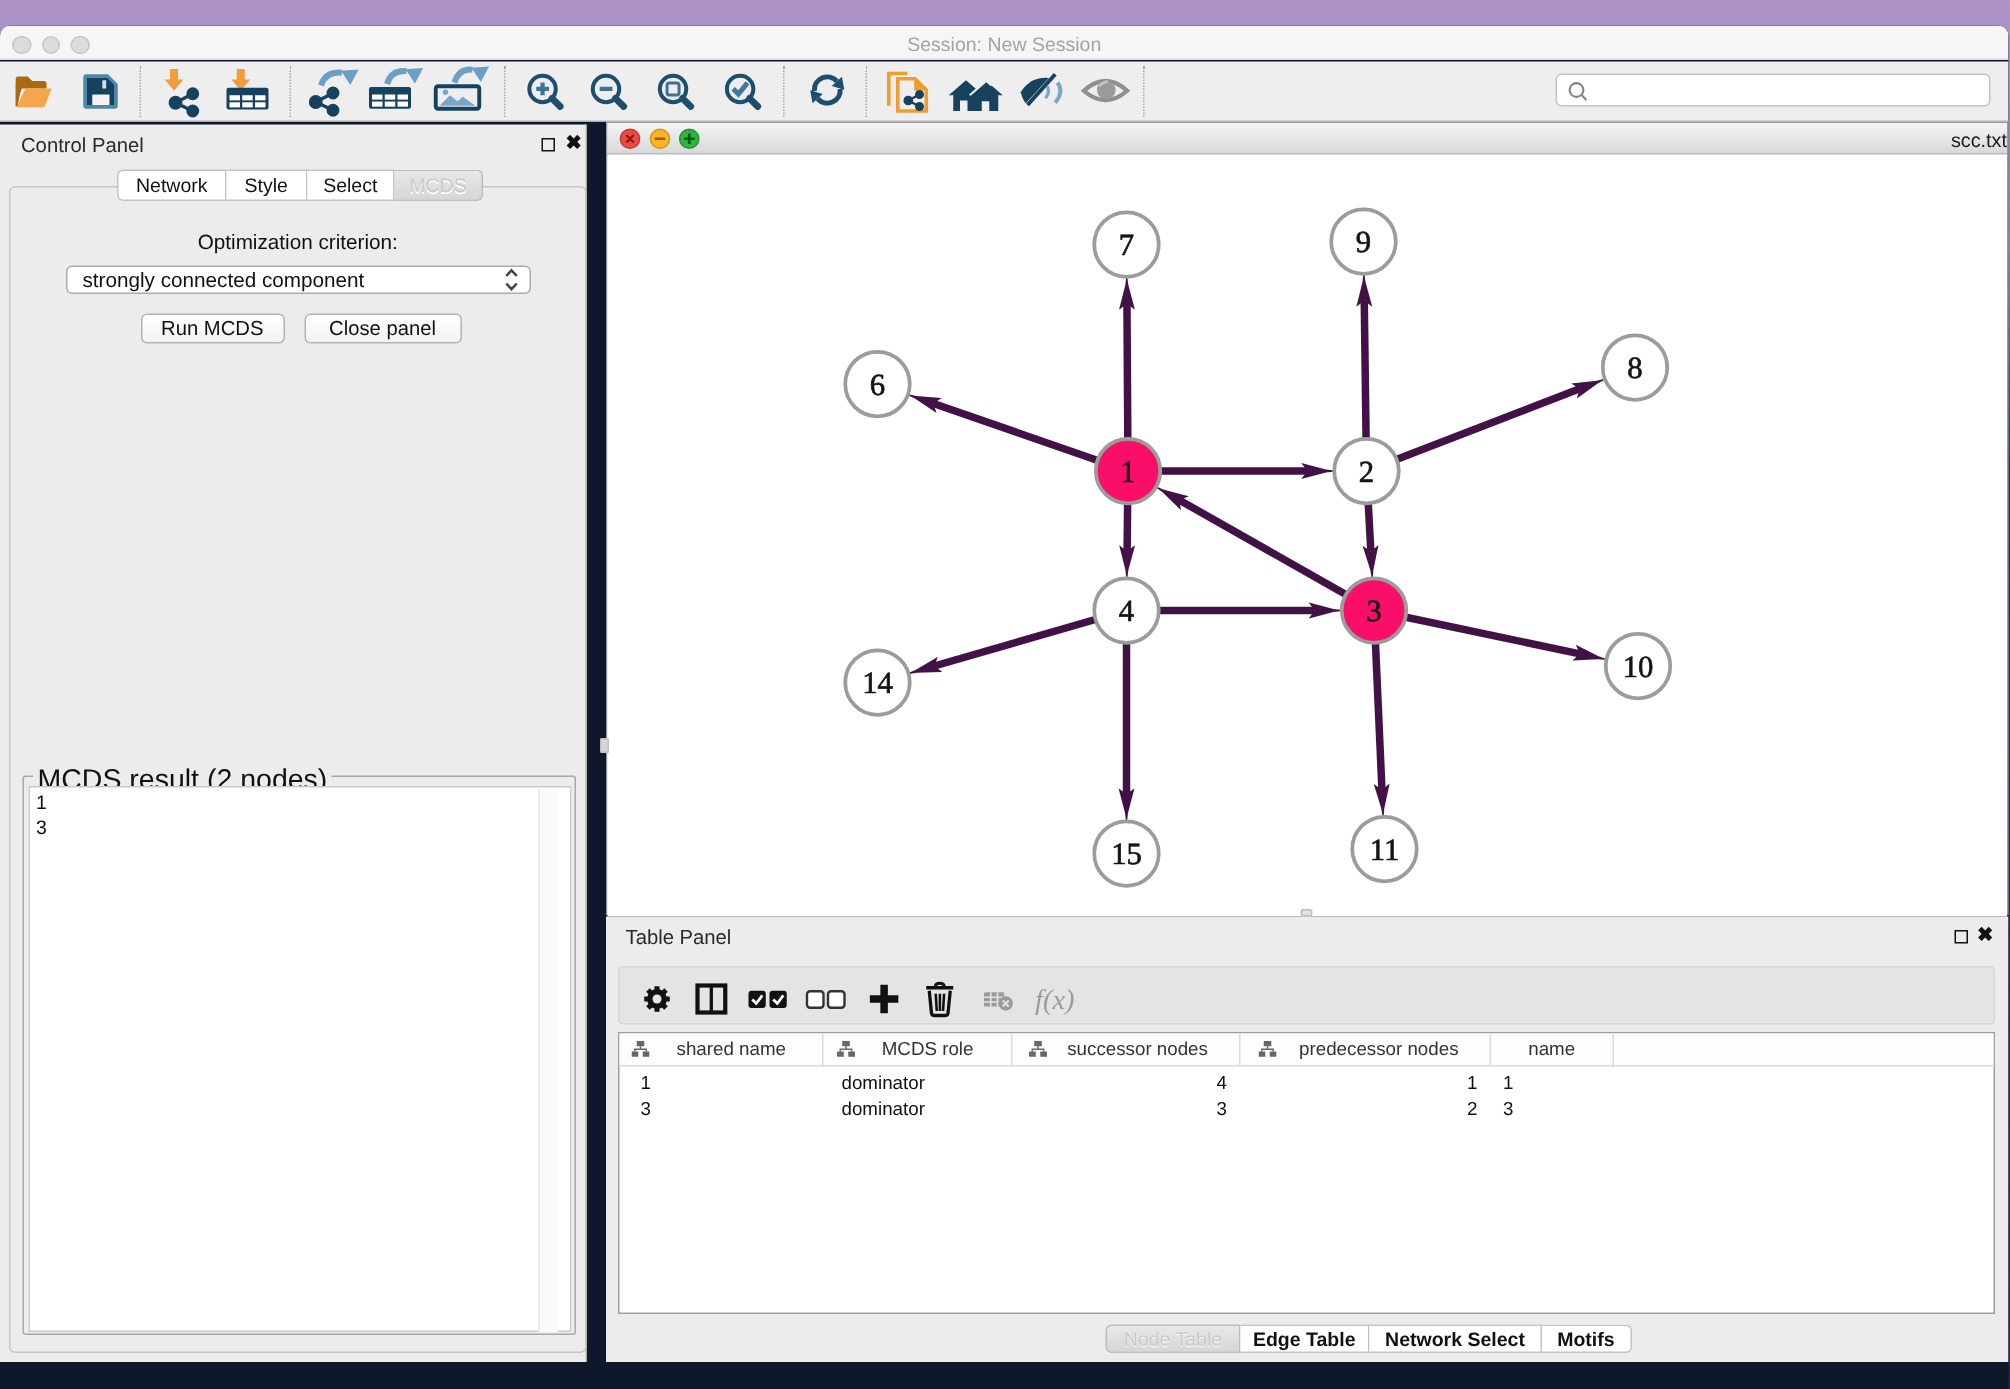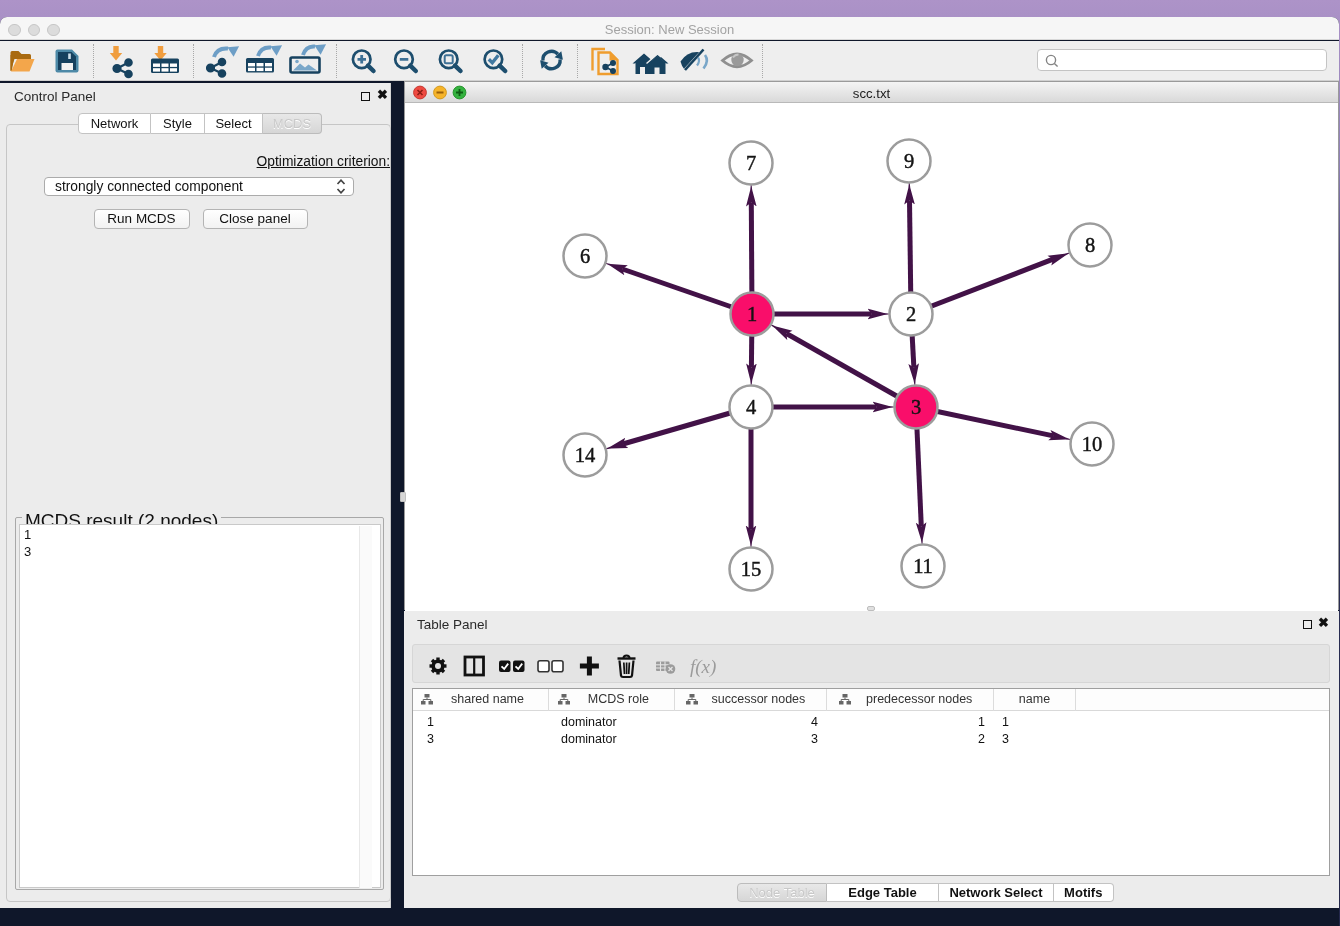--- a/index.html
+++ b/index.html
@@ -28,41 +28,41 @@
 .winbtn-x { position:absolute; top:4px; font-size:13px; font-weight:bold; color:#111; }
 .tabrow { position:absolute; display:flex; z-index:5; }
 .tab { height:21px; line-height:20px; font-size:13px; color:#111; text-align:center;
   background:#fff; border:1px solid #c3c3c3; border-left:none; padding:0; }
 .tab.first { border-left:1px solid #c3c3c3; border-radius:4px 0 0 4px; }
 .tab.last { border-radius:0 4px 4px 0; }
 .tab.sel { background:linear-gradient(180deg,#e8e8e8,#d6d6d6); color:#c9c9c9;
   text-shadow:0 1px 0 #fff; border-color:#bcbcbc; }
 #cp-body { position:absolute; left:6px; top:41px; width:385px; height:778px;
   border:1px solid #c6c6c6; border-radius:4px; background:#ececec; }
-#opt-label { position:absolute; top:28.5px; width:100%; text-align:right; font-size:13.8px; color:#111;text-decoration:underline; }
+#opt-label { position:absolute; top:28.5px; width:100%; text-align:center; font-size:13.8px; color:#111; }
 #dropdown { position:absolute; left:37px; top:51.5px; width:310px; height:19px; background:#fff;
   border:1px solid #ababab; border-radius:4px; font-size:13.8px; color:#111; line-height:17px;
   padding-left:10px; }
 .btn { position:absolute; height:20px; background:linear-gradient(180deg,#ffffff,#f2f2f2);
   border:1px solid #b4b4b4; border-radius:4px; font-size:13.5px; color:#111; text-align:center;
   line-height:18px; }
 #mcds-group { position:absolute; left:8px; top:392px; width:369px; height:373px;
   border:1px solid #a8a8a8; border-radius:2px; }
 #mcds-legend { position:absolute; left:6px; top:-8px; background:#ececec; padding:0 3px;
   font-size:19px; color:#111; }
 #mcds-text { position:absolute; left:3px; top:6px; width:362px; height:364px; background:#fff;
   border:1px solid #c9c9c9; font-size:13px; color:#111; line-height:16.5px; padding:2px 0 0 4px; }
 #mcds-scroll { position:absolute; right:8px; top:1px; width:13px; height:362px; background:#fafafa;
   border-left:1px solid #e8e8e8; }
 
 #netwin { position:absolute; left:404px; top:64px; width:935px; height:529px;
   border:1px solid #9a9a9a; border-bottom:none; background:#fff; }
 #net-titlebar { position:absolute; left:0; top:0; width:100%; height:21px;
   background:linear-gradient(180deg,#f4f4f4,#d9d9d9); border-bottom:1px solid #b9b9b9; }
-#net-title { position:absolute; top:3.5px; width:100%; text-align:center; font-size:13.2px; color:#1a1a1a; }
+#net-title { position:absolute; top:3.5px; width:100%; text-align:right; font-size:13.2px; color:#1a1a1a; }
 #canvas { position:absolute; left:0; top:22px; width:933px; height:507px; background:#fff; }
 
 #tpanel { position:absolute; left:404px; top:594px; width:935px; height:297px; background:#ececec; }
 #tp-head { position:absolute; left:13px; top:5.5px; font-size:13.5px; color:#2a2a2a; }
 #tp-toolbar { position:absolute; left:8px; top:33px; width:918px; height:39px; background:#e4e4e4;
   border:1px solid #d6d6d6; border-radius:3px; }
 #tp-table { position:absolute; left:8px; top:77px; width:918px; height:188px; background:#fff;
   border:1px solid #9f9f9f; }
 #tp-thead { position:absolute; left:0; top:0; width:100%; height:22px; background:#fdfdfd;
   border-bottom:1px solid #d9d9d9; }
@@ -408,20 +408,20 @@
       <div class="td" style="left:589px; top:26px;">1</div>
       <div class="td" style="left:14px; top:42.5px;">3</div>
       <div class="td" style="left:148px; top:42.5px;">dominator</div>
       <div class="td" style="left:261px; top:42.5px; width:144px; text-align:right;">3</div>
       <div class="td" style="left:414px; top:42.5px; width:158px; text-align:right;">2</div>
       <div class="td" style="left:589px; top:42.5px;">3</div>
     </div>
     <div id="tp-tabs">
       <div class="tabrow" style="left:289px; top:0;margin-left:44px;">
         <div class="tab first sel" style="width:90px; height:19px; line-height:18px;">Node Table</div>
-        <div class="tab" style="width:112px; height:19px; line-height:18px; font-weight:bold;">Edge Table</div>
+        <div class="tab" style="width:86px; height:19px; line-height:18px; font-weight:bold;">Edge Table</div>
         <div class="tab" style="width:115px; height:19px; line-height:18px; font-weight:bold;">Network Select</div>
         <div class="tab last" style="width:59.5px; height:19px; line-height:18px; font-weight:bold;">Motifs</div>
       </div>
     </div>
   </div>
 
 </div>
 
 </body></html>

